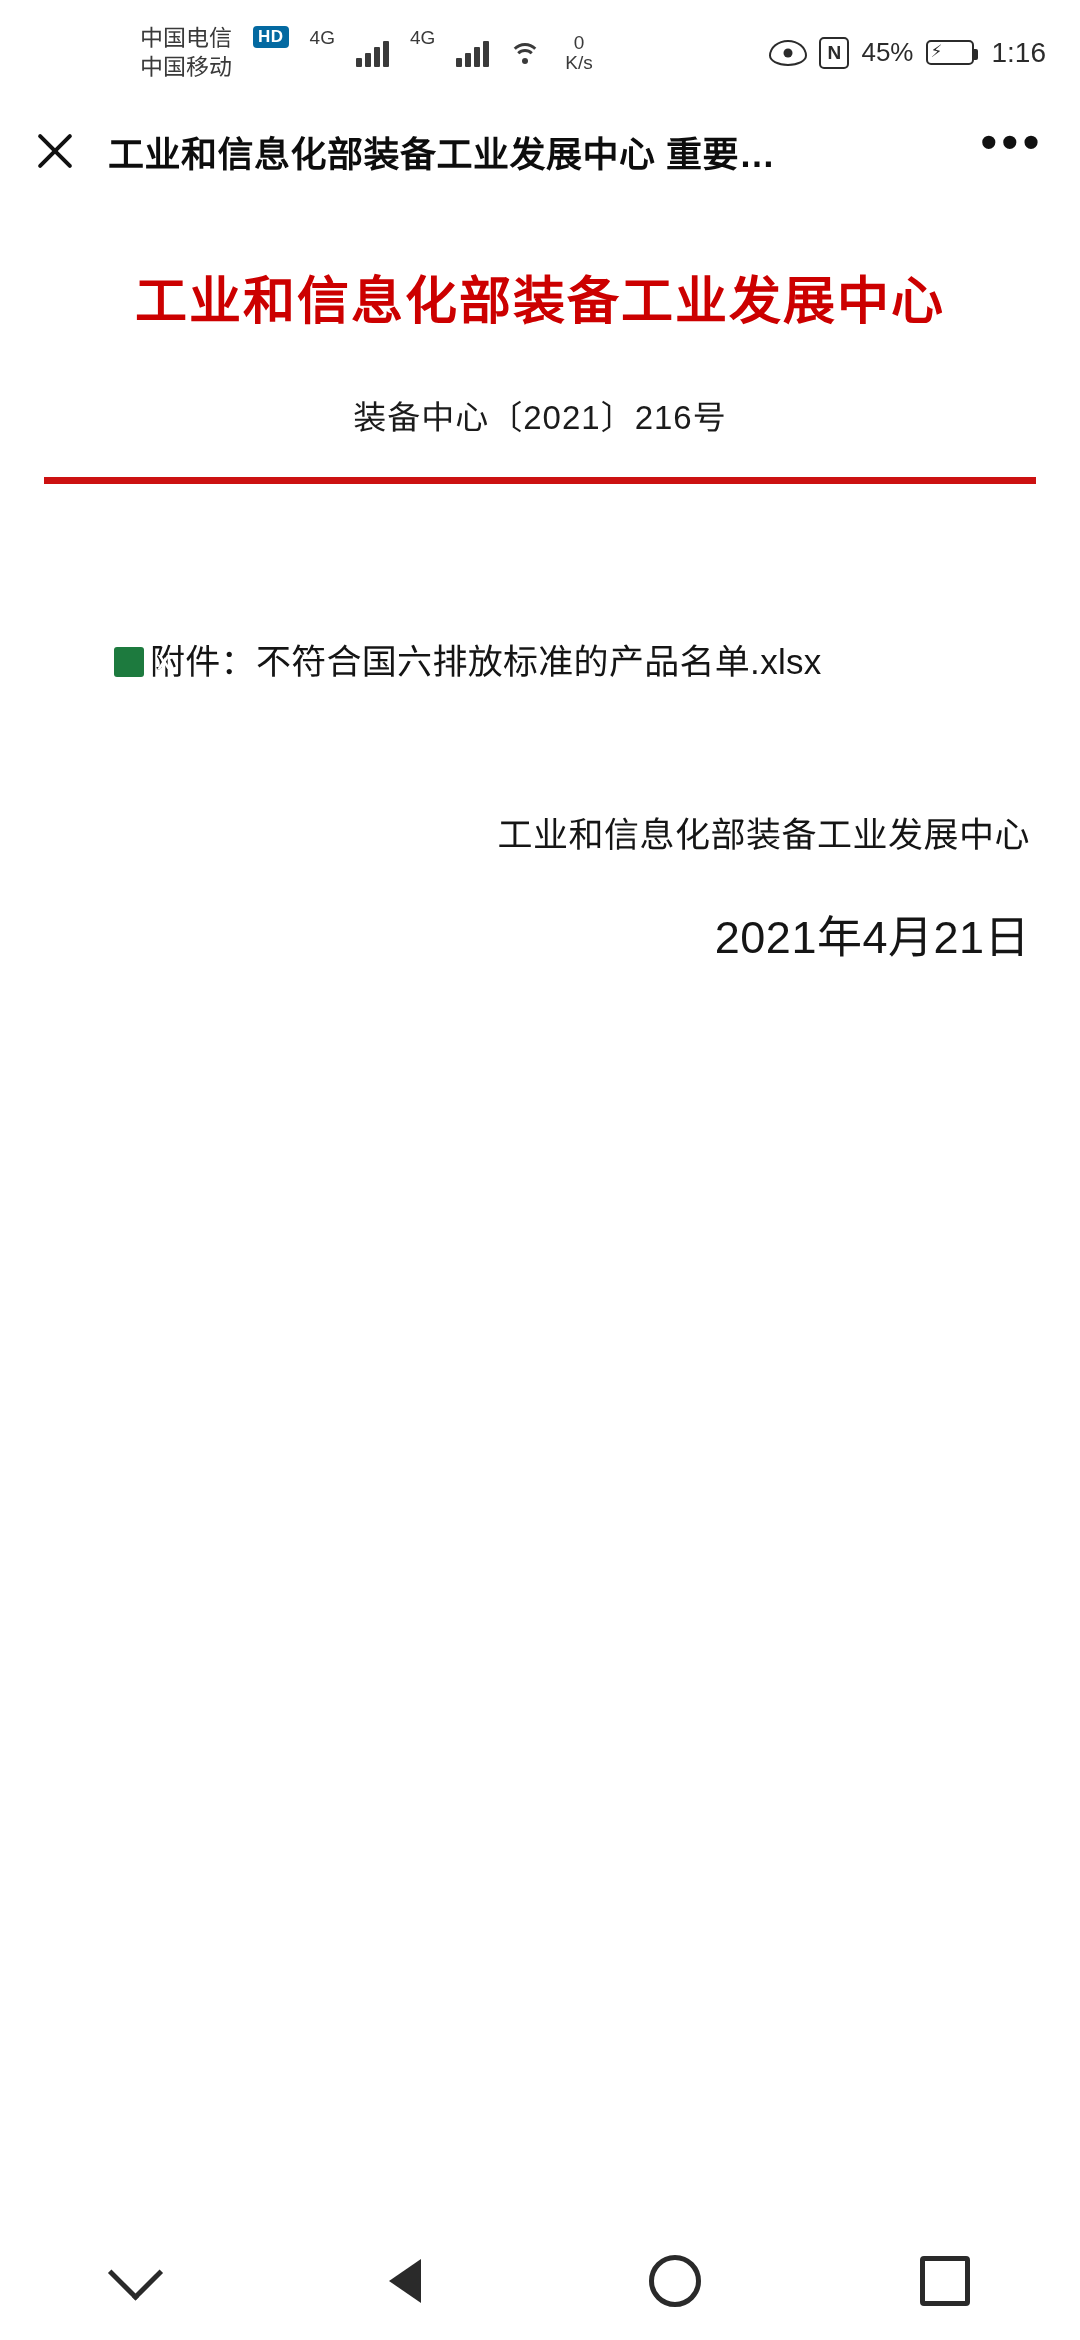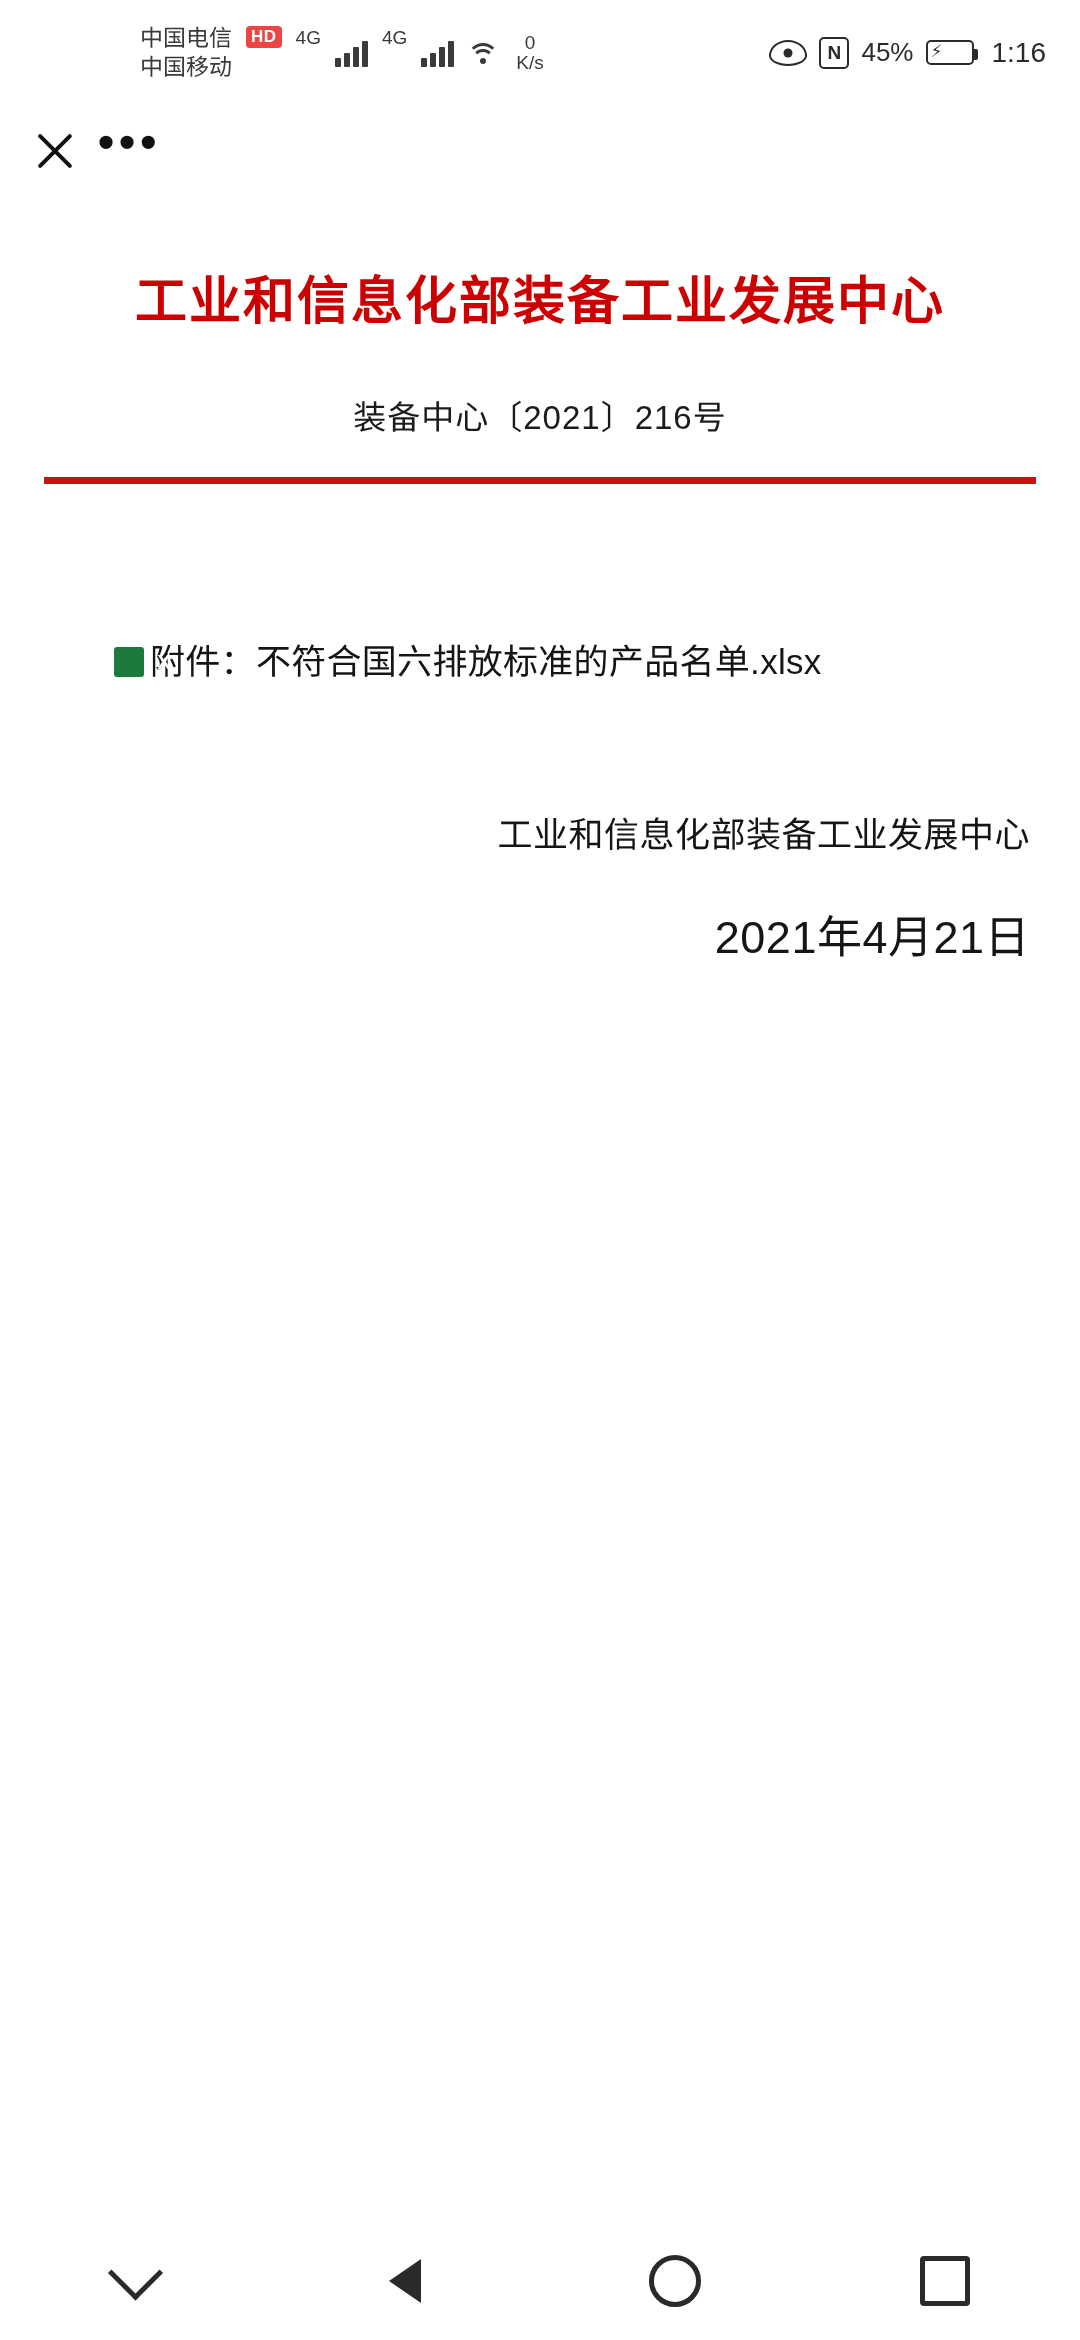--- a/index.html
+++ b/index.html
@@ -23,33 +23,33 @@
     align-items: center;
     justify-content: space-between;
     padding: 0 34px 0 140px;
     box-sizing: border-box;
     font-size: 23px;
     color: #2b2b2b;
   }
   .status-left {
     display: flex;
     align-items: center;
-    gap: 14px;
+    gap: 21px;
     justify-content: flex-end;
   }
   .carriers {
     display: flex;
     flex-direction: column;
     justify-content: center;
     line-height: 1.25;
     font-size: 23px;
     color: #3a3a3a;
   }
   .hd-badge {
-    background: #ef4444;
+    background: #0369a1;
     color: #ffffff;
     font-size: 17px;
     font-weight: bold;
     border-radius: 4px;
     padding: 1px 5px;
     letter-spacing: 0.5px;
     align-self: flex-start;
     margin-top: 2px;
   }
   .net-label {
@@ -381,20 +381,21 @@
     <span>45%</span>
     <span class="battery">
         <span class="bolt">⚡</span>
       </span>
     <span class="clock">1:16</span>
   </div>
 </div>
 
 <div class="appbar">
   <div class="close-x"></div>
+  <div class="app-title">工业和信息化部装备工业发展中心 重要…</div>
   <div class="more-dots">•••</div>
 </div>
 
 <div class="doc">
 
   <div class="doc-header">工业和信息化部装备工业发展中心</div>
 
   <div class="doc-number">装备中心〔2021〕216号</div>
 
   <div class="red-rule"></div>

